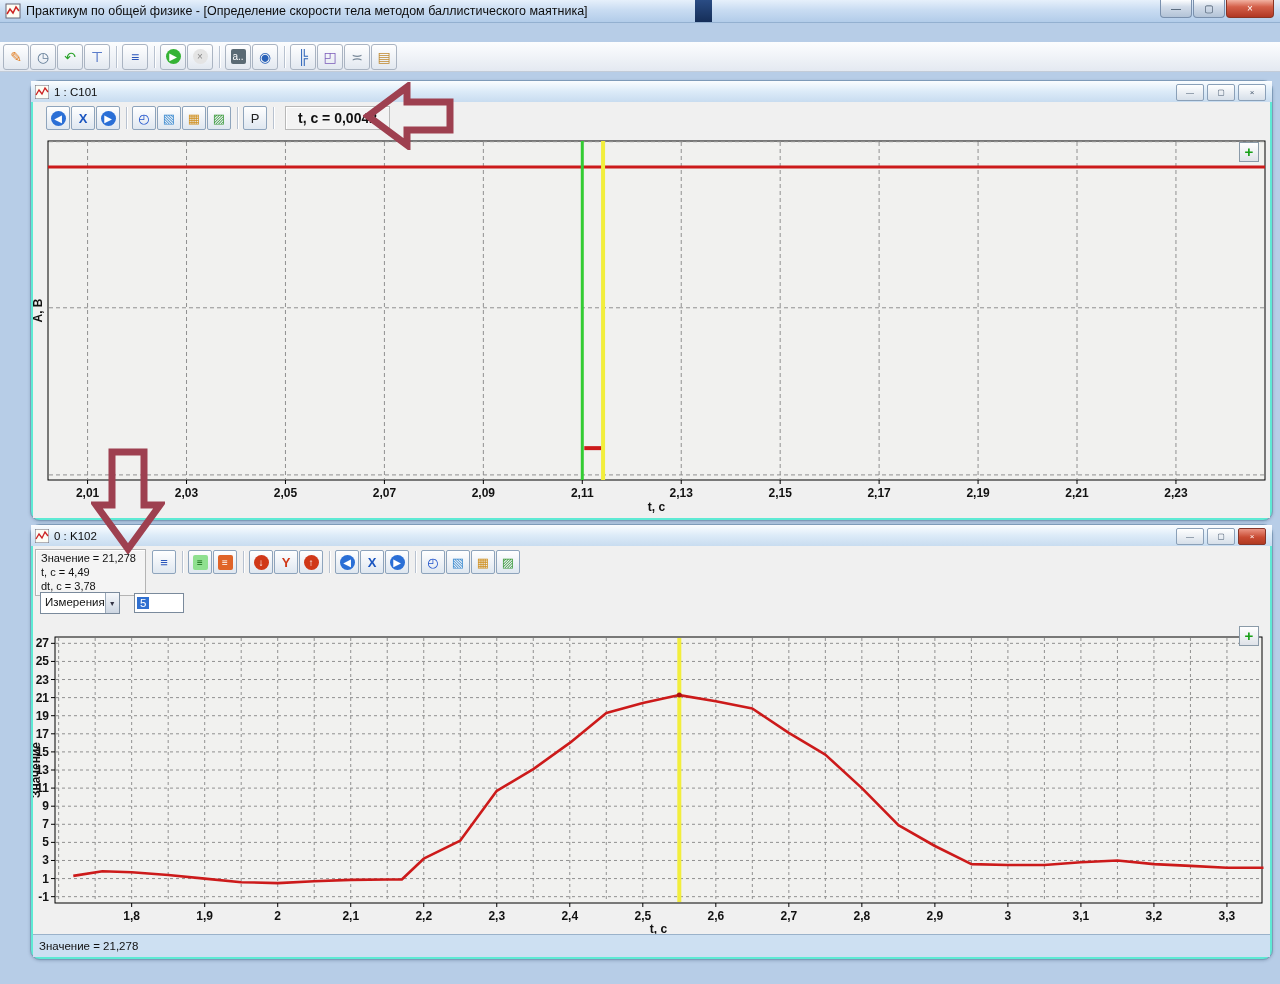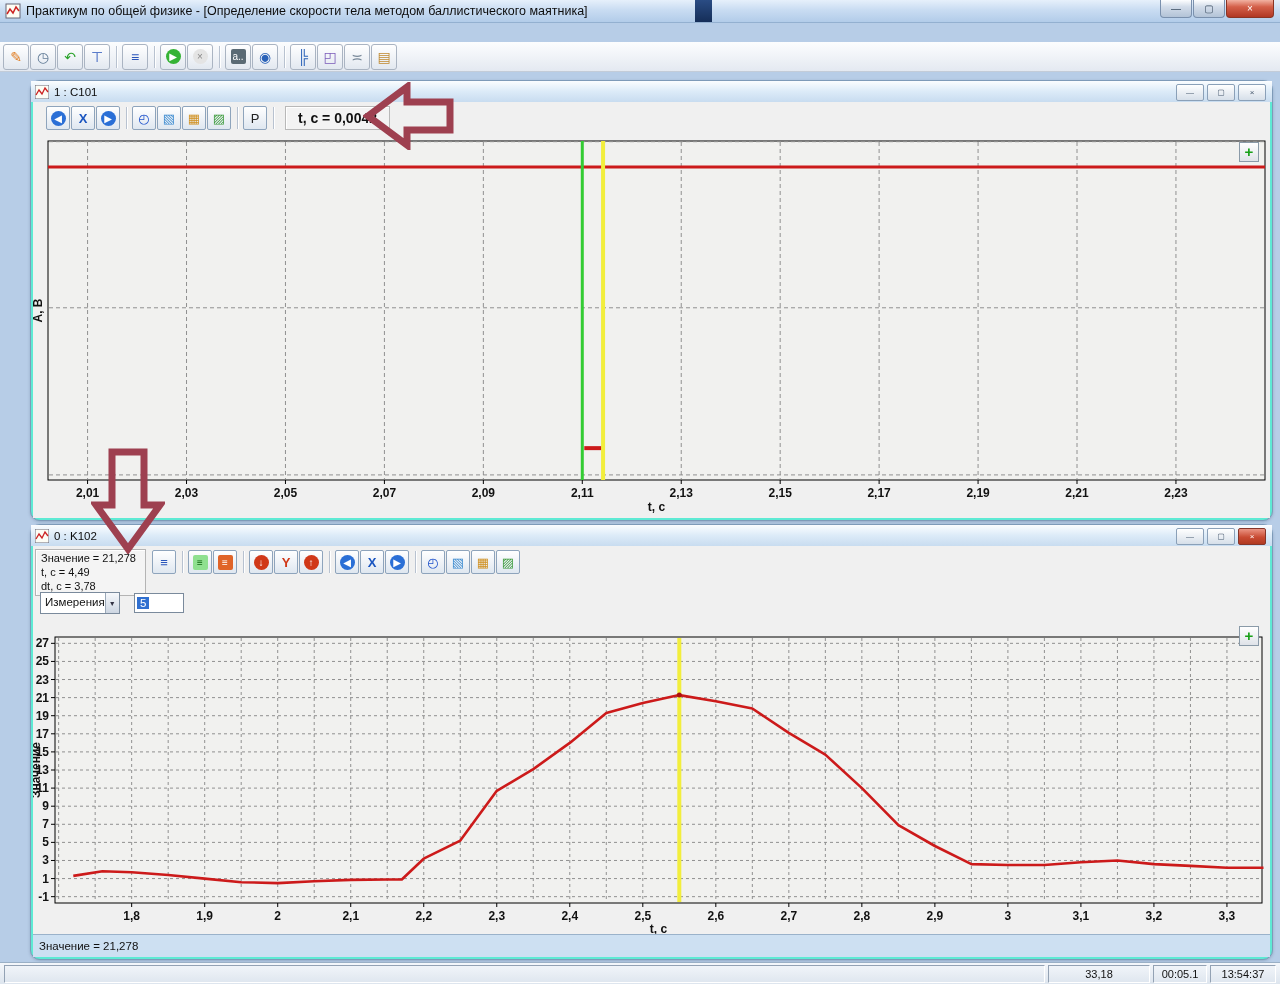--- a/index.html
+++ b/index.html
@@ -441,26 +441,20 @@
             <text x="625.5" y="317" text-anchor="middle" class="axlabel">t, c</text>
             <text x="7" y="154" text-anchor="middle" class="axlabel" transform="rotate(-90 7 154)">Значение</text>
           </svg>
         <div class="plusbtn" style="left:1206px;top:80px;">+</div>
         <div class="cstatus">Значение = 21,278</div>
       </div>
     </div>
 
   </div>
 
-  <div id="statusbar">
-    <div class="sspacer"></div>
-    <div class="scell" style="width:100px;">33,18</div>
-    <div class="scell" style="width:52px;">00:05.1</div>
-    <div class="scell" style="width:64px;">13:54:37</div>
-  </div>
 
   <svg class="anno" style="left:363px;top:82px;" width="92" height="68">
     <polygon class="anno-poly" points="5,34 44,5 44,20 87,20 87,48 44,48 44,63" fill="none" stroke-width="7" stroke="#9e4050"></polygon>
   </svg>
   <svg class="anno" style="left:91px;top:448px;" width="74" height="106">
     <polygon class="anno-poly" points="37,101 5,57 21,57 21,4 53,4 53,57 69,57" fill="none" stroke-width="7" stroke="#9e4050"></polygon>
   </svg>
 
 </div>
 

